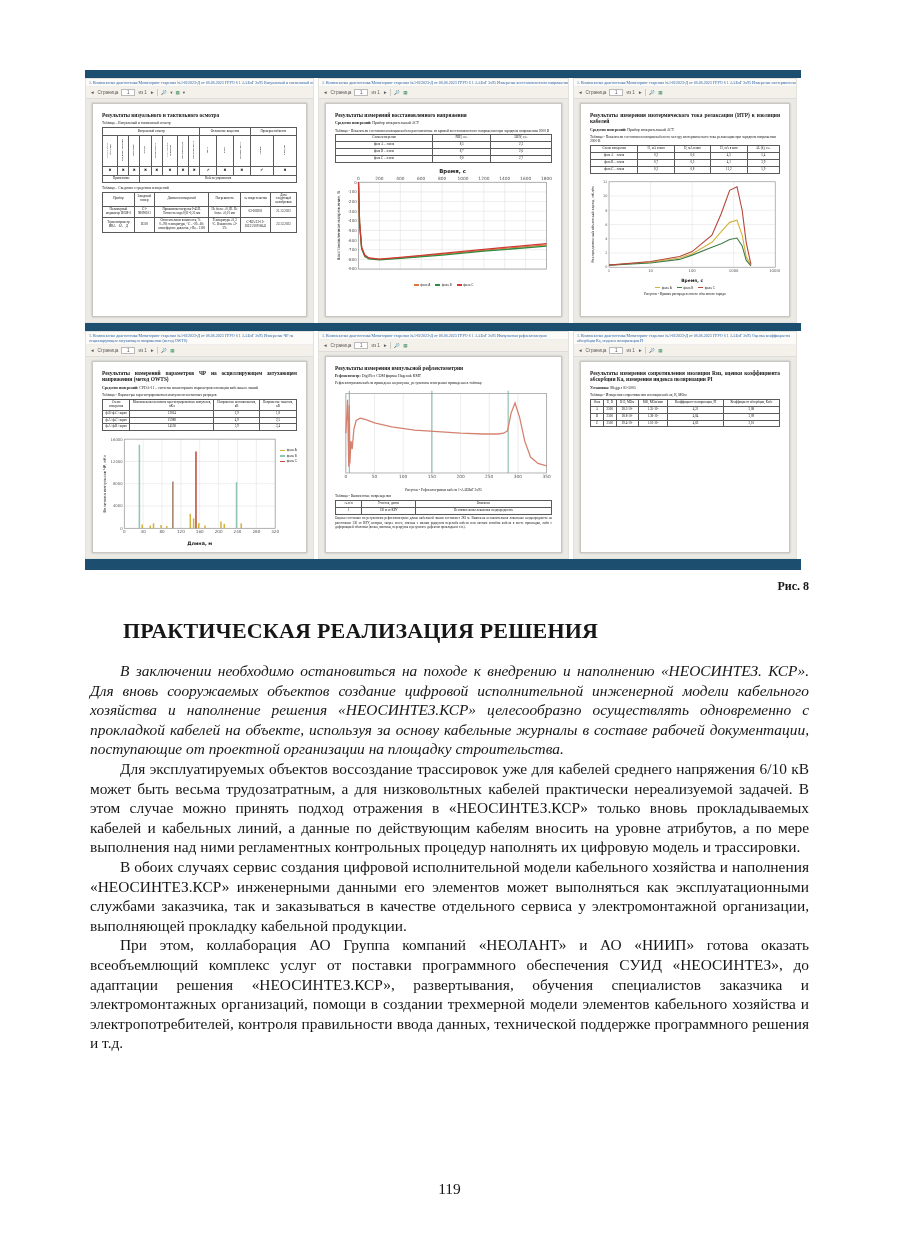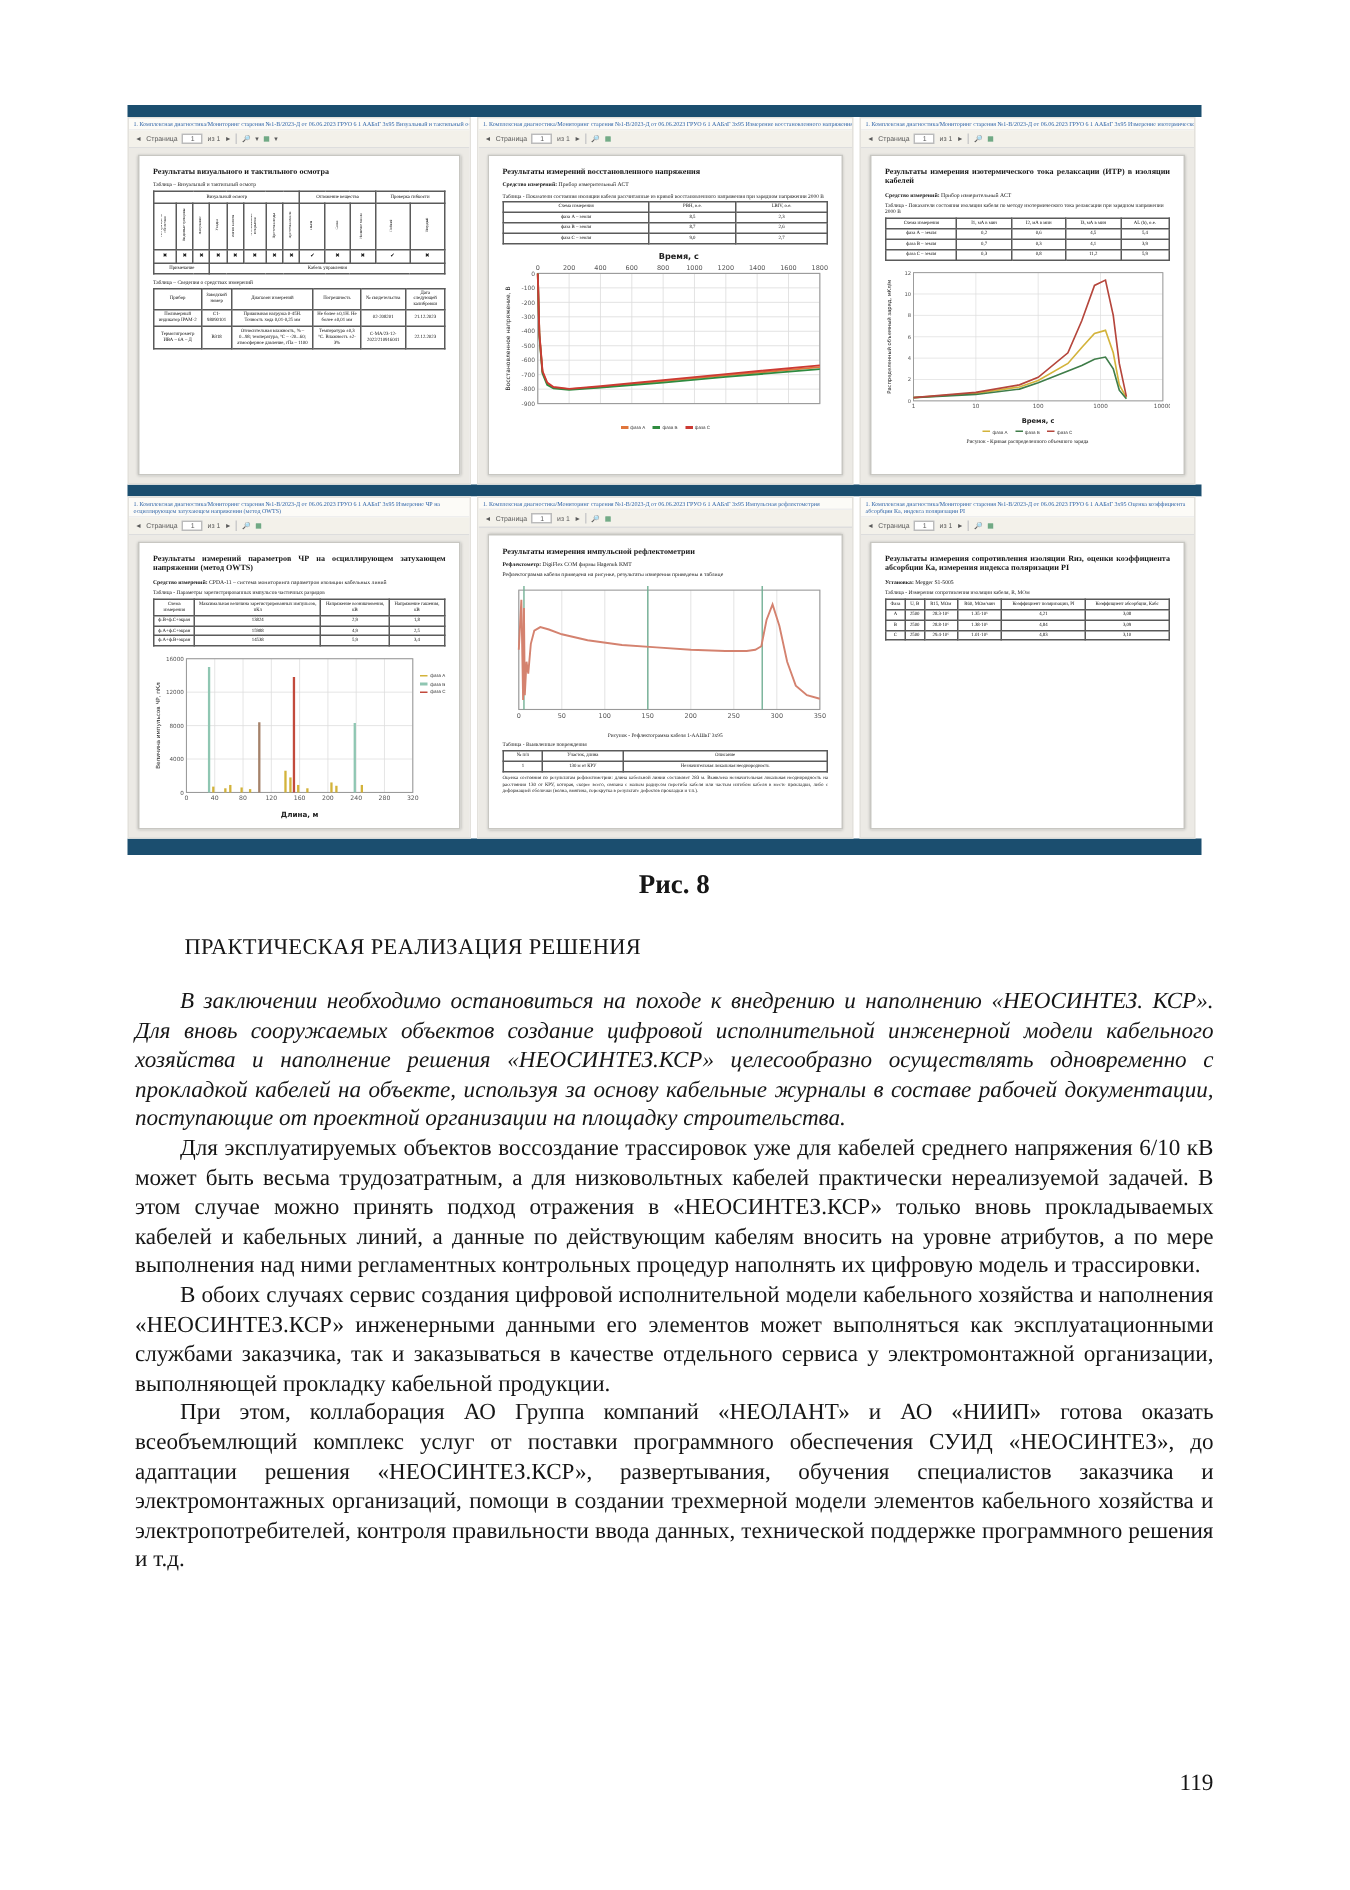--- a/index.html
+++ b/index.html
@@ -36,25 +36,25 @@
   .legend{display:flex;justify-content:center;gap:5px;font-size:3px;line-height:4px;color:#333;margin-top:1px;font-family:"Liberation Sans",sans-serif;}
   .legend .it{display:flex;align-items:center;gap:1.5px;}
   .legend .sw{width:5px;height:1.6px;display:inline-block;}
   .legend.vert{flex-direction:column;gap:1.5px;justify-content:flex-start;margin-top:14px;}
   .ccap{font-size:3.6px;text-align:center;margin-top:2px;}
   .pdflex{display:flex;}
   .pdflex .chart{flex:1;}
   .assess{font-size:3.3px;line-height:4.1px;text-align:justify;margin-top:1.5px;}
   
   .content{position:absolute;left:90px;top:575px;width:719px;}
-  .figcap{text-align:center;font-weight:bold;font-size:18px;margin:4px 0 0;}
-  .sechead{font-weight:normal;font-size:15px;margin:24px 0 0 33px;letter-spacing:.2px;}
+  .figcap{text-align:right;font-weight:bold;font-size:12px;margin:4px 0 0;}
+  .sechead{font-weight:bold;font-size:22px;margin:24px 0 0 33px;letter-spacing:.2px;}
   .para{font-size:15.4px;line-height:19.6px;text-align:justify;text-indent:30px;margin:0;}
   .para.first{margin-top:17px;font-style:italic;}
-  .pagenum{position:absolute;left:90px;top:1180px;width:719px;text-align:right;font-size:15.5px;}
+  .pagenum{position:absolute;left:90px;top:1180px;width:719px;text-align:center;font-size:15.5px;}
 </style>
 </head>
 <body>
 
 <div class="sheet">
 
   <div class="figure">
     <div class="navybar"></div>
 
     <div class="figrow row1">

